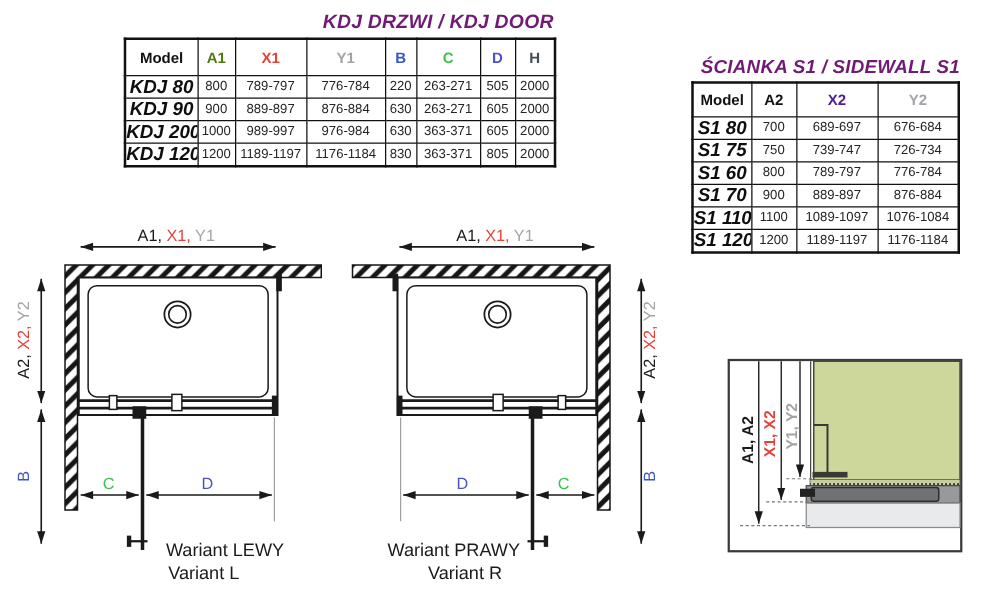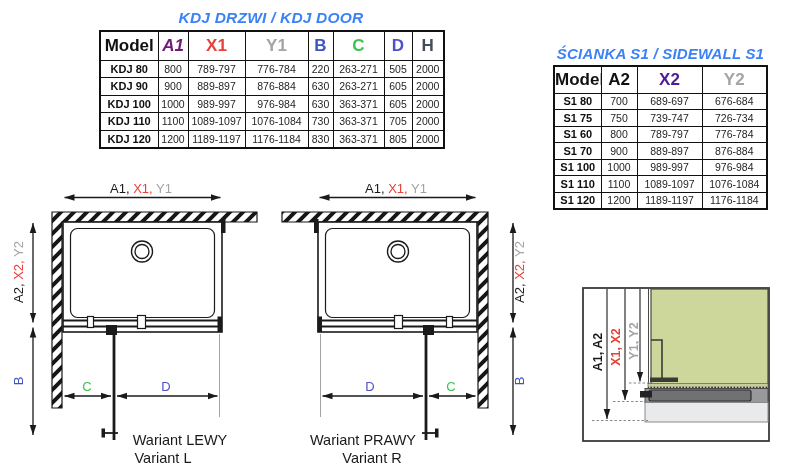--- a/index.html
+++ b/index.html
@@ -3,35 +3,35 @@
 <meta charset="utf-8">
 <style>
   * { margin:0; padding:0; box-sizing:border-box; }
   html,body { background:#fff; }
   .sheet {
     position:relative; width:800px; height:472px; background:#ffffff;
     font-family:"Liberation Sans", sans-serif; overflow:hidden;
   }
   .tbl-block { position:absolute; }
   .tbl-title {
-    text-align:center; font-weight:700; font-style:italic;
-    font-size:15.5px; color:#3b82f6; letter-spacing:.2px; margin-bottom:3px;
+    text-align:right; font-weight:700; font-style:italic;
+    font-size:15.5px; color:#701a75; letter-spacing:.2px; margin-bottom:3px;
     white-space:nowrap;
   }
   table.spec {
     border-collapse:collapse; table-layout:fixed; background:#fff;
     border:2px solid #111;
   }
   table.spec th, table.spec td {
     border:1.5px solid #111; text-align:center; vertical-align:middle;
     padding:0; white-space:nowrap; overflow:hidden;
   }
-  table.spec thead th { font-size:17px; font-weight:700; color:#111; }
+  table.spec thead th { font-size:12px; font-weight:700; color:#111; }
   table.spec tbody td { font-size:10.5px; color:#242424; }
-  table.spec tbody td.model { font-weight:700; font-size:11px; color:#0e0e0e; }
+  table.spec tbody td.model { font-weight:700; font-style:italic; font-size:15px; color:#0e0e0e; }
   #door-table thead th { height:29px; }
   #door-table tbody td { height:17.5px; }
   #sidewall-table thead th { height:27px; }
   #sidewall-table tbody td { height:16.5px; }
   #diagrams-svg { position:absolute; left:0; top:170px; }
   text { font-family:"Liberation Sans", sans-serif; }
   .dimtxt { font-size:13px; }
   .captxt { font-size:14.5px; fill:#1a1a1a; }
   .sectxt { font-size:12.5px; font-weight:700; }
 </style>
@@ -49,21 +49,21 @@
           <col style="width:57px">
           <col style="width:63px">
         <col style="width:25px">
           <col style="width:51px">
           <col style="width:28px">
           <col style="width:32px">
       </colgroup>
     <thead>
           <tr>
             <th style="color: rgb(17, 17, 17);">Model</th>
-            <th style="color: #701a75; font-style: italic;">A1</th>
+            <th style="color: #4d7c0f;">A1</th>
             <th style="color: rgb(232, 65, 58); margin-left: 42px;">X1</th>
             <th style="color: rgb(162, 164, 167);">Y1</th>
             <th style="color: rgb(60, 85, 195);">B</th>
             <th style="color: rgb(63, 194, 78);">C</th>
             <th style="color: rgb(79, 81, 198);">D</th>
             <th style="color: rgb(69, 76, 89);">H</th>
           </tr>
         </thead>
         <tbody>
           <tr>
@@ -80,37 +80,27 @@
             <td class="model">KDJ 90</td>
             <td>900</td>
             <td>889-897</td>
             <td>876-884</td>
             <td>630</td>
             <td>263-271</td>
             <td>605</td>
             <td>2000</td>
           </tr>
           <tr>
-            <td class="model">KDJ 100</td>
+            <td class="model">KDJ 200</td>
             <td>1000</td>
             <td>989-997</td>
             <td>976-984</td>
             <td>630</td>
             <td>363-371</td>
             <td>605</td>
-            <td>2000</td>
-          </tr>
-          <tr>
-            <td class="model">KDJ 110</td>
-            <td>1100</td>
-            <td>1089-1097</td>
-            <td>1076-1084</td>
-            <td>730</td>
-            <td>363-371</td>
-            <td>705</td>
             <td>2000</td>
           </tr>
           <tr>
             <td class="model">KDJ 120</td>
             <td>1200</td>
             <td>1189-1197</td>
             <td>1176-1184</td>
             <td>830</td>
             <td>363-371</td>
             <td>805</td>
@@ -154,26 +144,20 @@
             <td class="model">S1 60</td>
             <td>800</td>
             <td>789-797</td>
             <td>776-784</td>
           </tr>
           <tr>
             <td class="model">S1 70</td>
             <td>900</td>
             <td>889-897</td>
             <td>876-884</td>
-          </tr>
-          <tr>
-            <td class="model">S1 100</td>
-            <td>1000</td>
-            <td>989-997</td>
-            <td>976-984</td>
           </tr>
           <tr>
             <td class="model">S1 110</td>
             <td>1100</td>
             <td>1089-1097</td>
             <td>1076-1084</td>
           </tr>
           <tr>
             <td class="model">S1 120</td>
             <td>1200</td>

